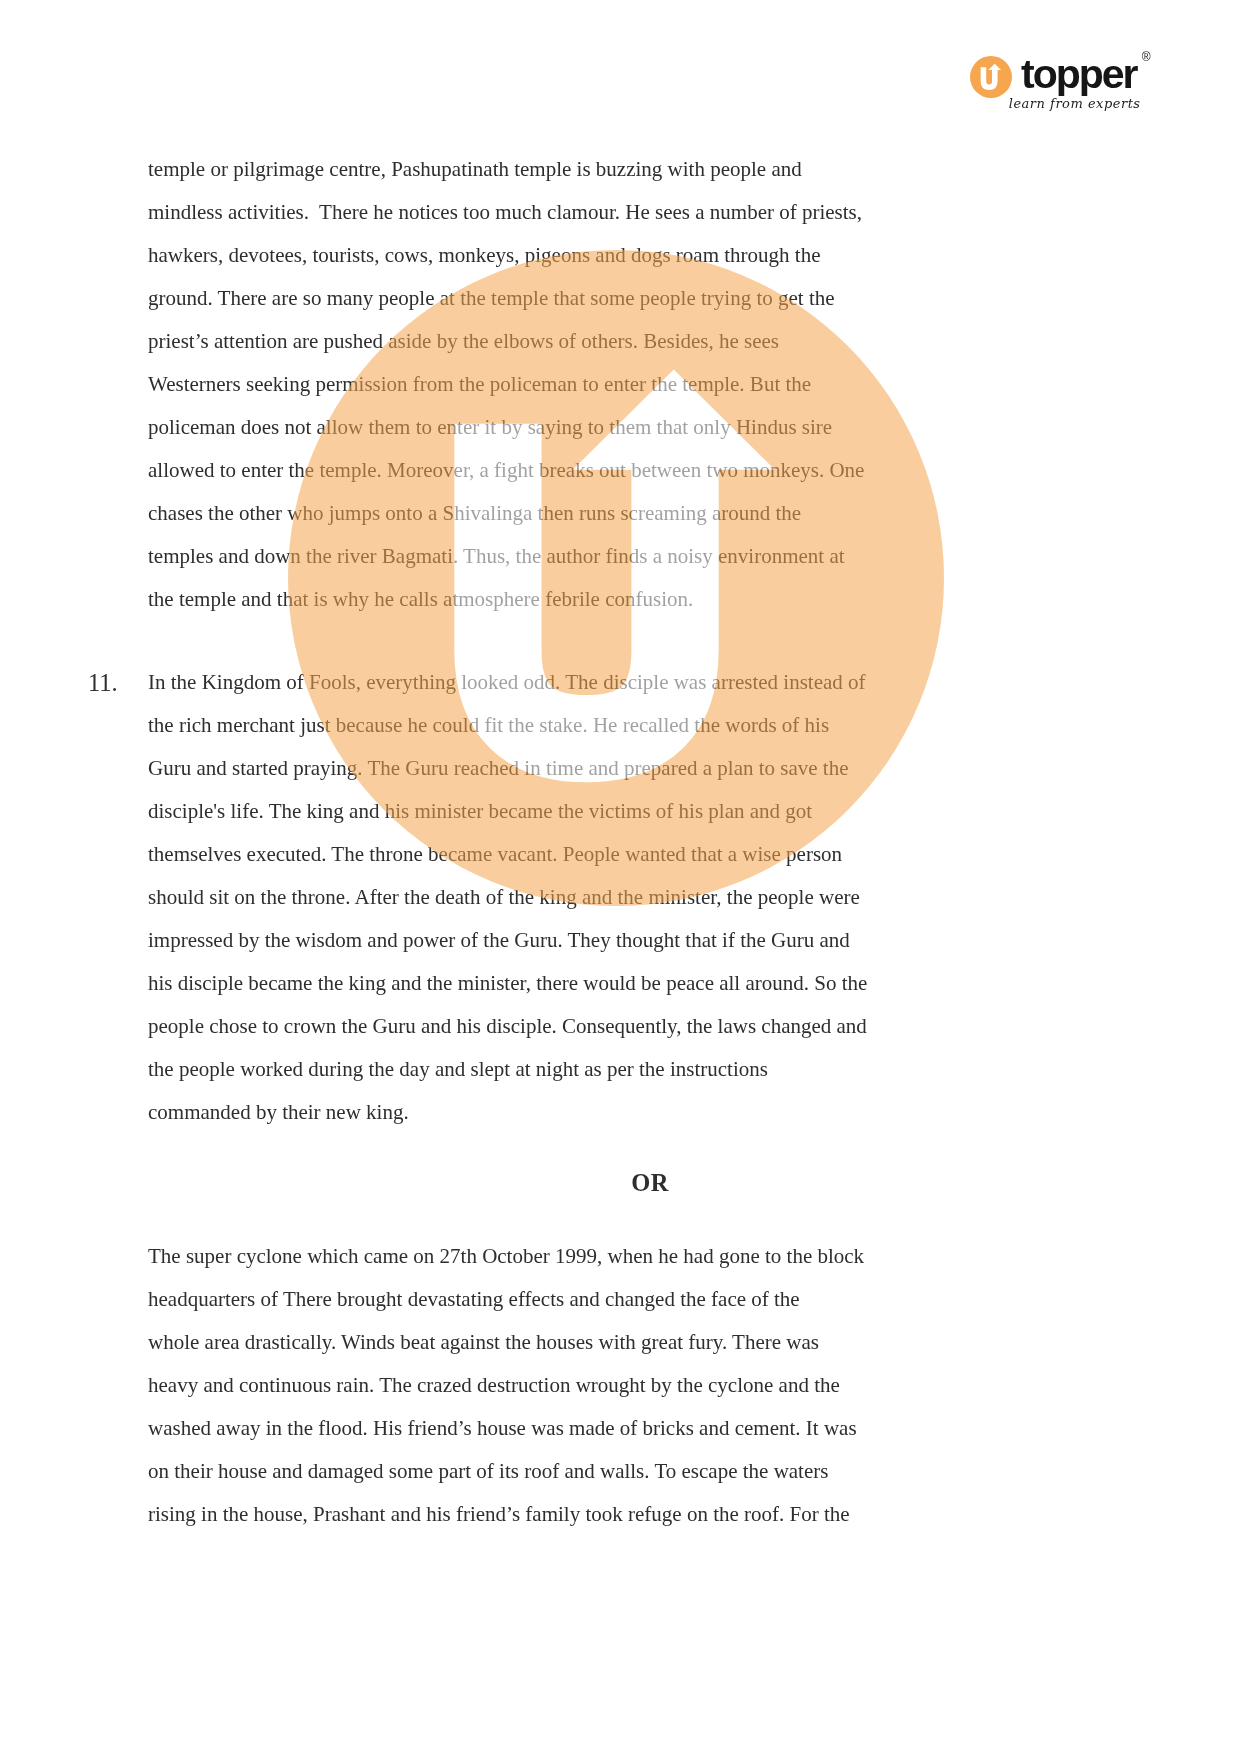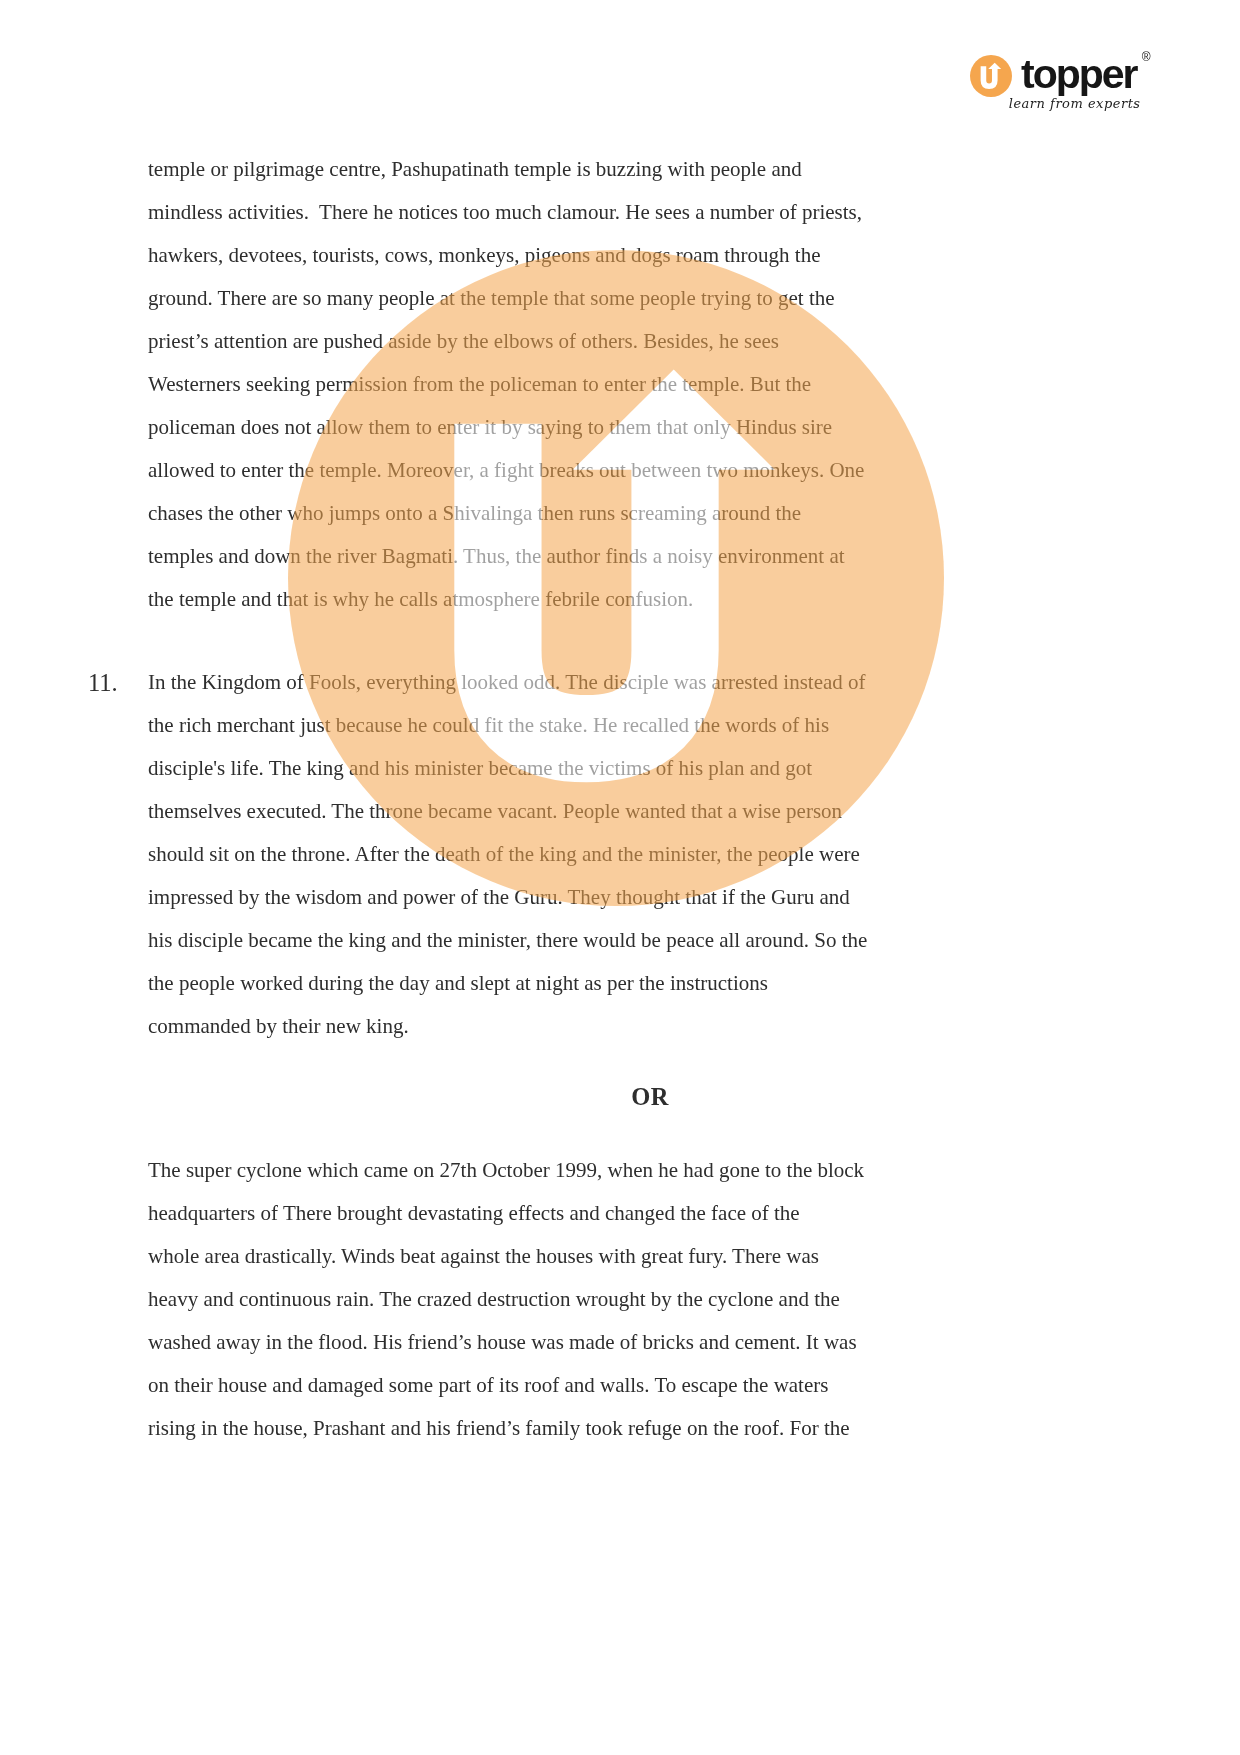--- a/index.html
+++ b/index.html
@@ -13,21 +13,21 @@
     font-family: "Liberation Serif", "DejaVu Serif", serif;
     color: #2e2e2e;
   }
 
   
   .logo {
     position: absolute;
     left: 970px;
     top: 50px;
     display: flex;
-    align-items: center;
+    align-items: flex-end;
     gap: 9px;
     z-index: 2;
   }
   .logo-mark { width: 42px; height: 42px; display: block; margin-top: 3px; }
   .logo-textwrap { position: relative; padding-right: 14px; }
   .brand {
     font-family: "Liberation Sans", sans-serif;
     font-weight: 700;
     font-size: 41px;
     line-height: 48px;
@@ -140,25 +140,27 @@
         <div class="line">chases the other who jumps onto a Shivalinga then runs screaming around the</div>
         <div class="line">temples and down the river Bagmati. Thus, the author finds a noisy environment at</div>
         <div class="line">the temple and that is why he calls atmosphere febrile confusion.</div>
       </div>
 
     <div class="para para-numbered">
       <span class="qnum">11.</span>
       <div>
           <div class="line">In the Kingdom of Fools, everything looked odd. The disciple was arrested instead of</div>
           <div class="line">the rich merchant just because he could fit the stake. He recalled the words of his</div>
+          <div class="line">Guru and started praying. The Guru reached in time and prepared a plan to save the</div>
           <div class="line">disciple's life. The king and his minister became the victims of his plan and got</div>
           <div class="line">themselves executed. The throne became vacant. People wanted that a wise person</div>
           <div class="line">should sit on the throne. After the death of the king and the minister, the people were</div>
           <div class="line">impressed by the wisdom and power of the Guru. They thought that if the Guru and</div>
           <div class="line">his disciple became the king and the minister, there would be peace all around. So the</div>
+          <div class="line">people chose to crown the Guru and his disciple. Consequently, the laws changed and</div>
           <div class="line">the people worked during the day and slept at night as per the instructions</div>
           <div class="line">commanded by their new king.</div>
         </div>
     </div>
 
     <div class="or-divider">OR</div>
 
     <div class="para para-or">
         <div class="line">The super cyclone which came on 27th October 1999, when he had gone to the block</div>
         <div class="line">headquarters of There brought devastating effects and changed the face of the</div>

